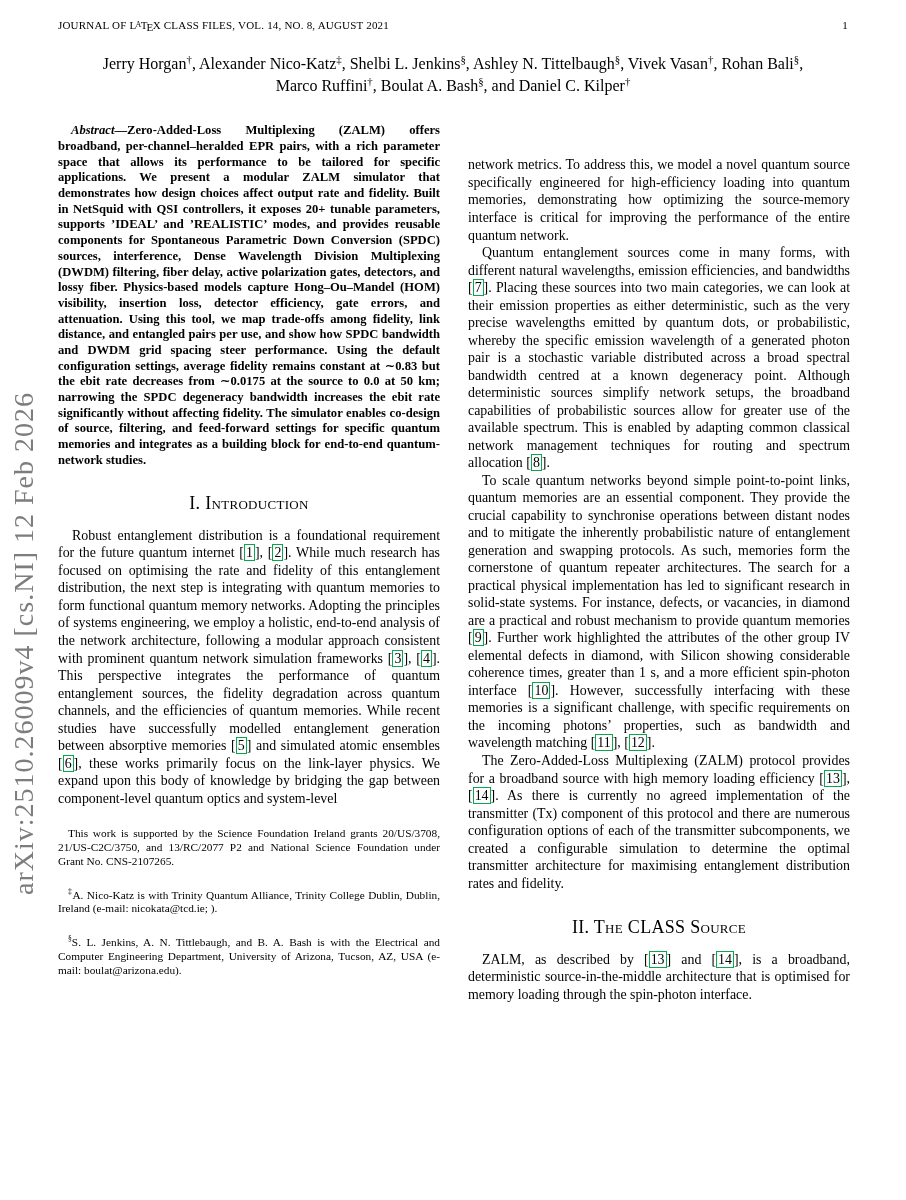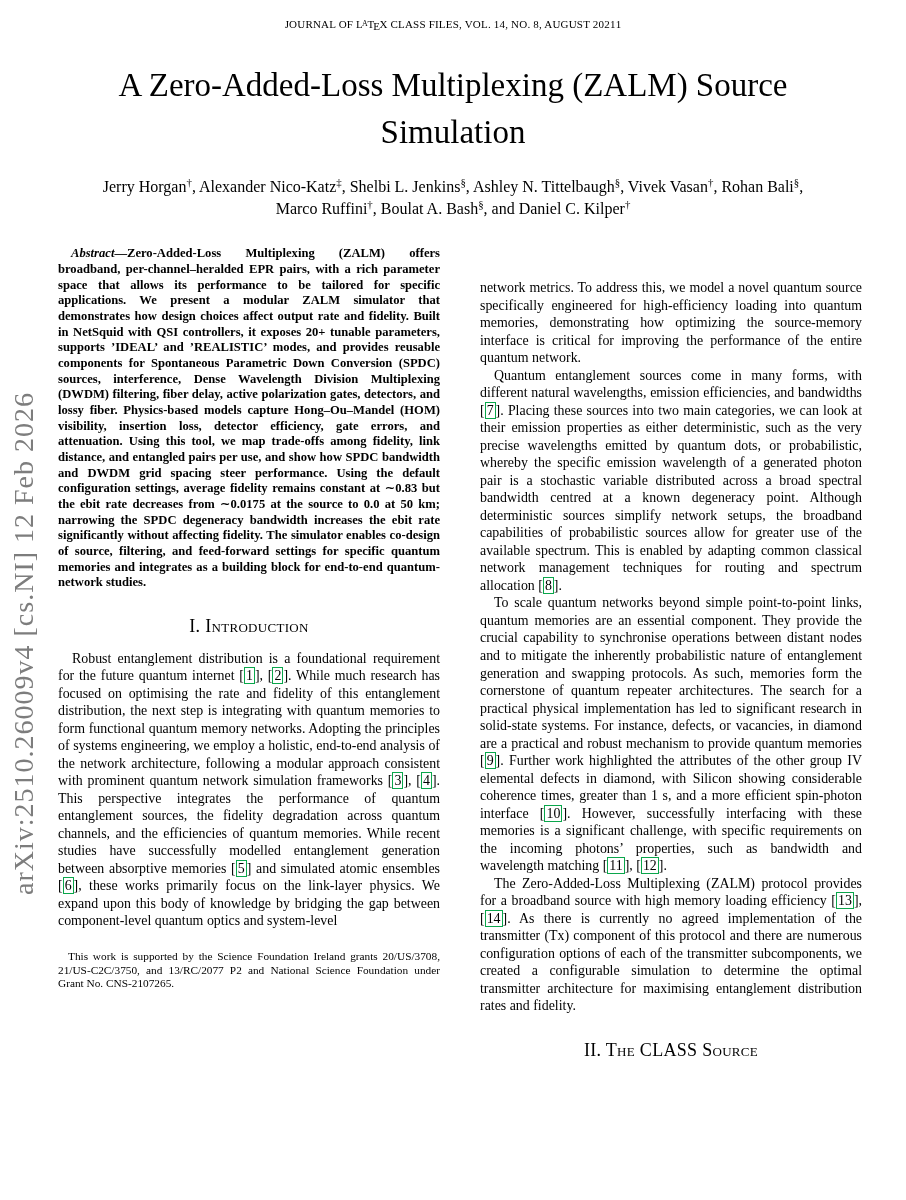--- a/index.html
+++ b/index.html
@@ -7,37 +7,37 @@
   html, body { background: #ffffff; }
   body {
     width: 906px; height: 1200px;
     position: relative; overflow: hidden;
     color: #000;
     font-family: "Liberation Serif", "DejaVu Serif", serif;
   }
   .page { position: absolute; inset: 0; padding: 0 58px; }
 
   .running-header {
-    display: flex; justify-content: center;
-    font-size: 11px; letter-spacing: 0.2px; padding-top: 8px; margin-top: 10px;
+    display: flex; justify-content: space-between;
+    font-size: 11px; letter-spacing: 0.2px; padding-top: 19px;
   }
   .lx-a { font-size: 0.72em; vertical-align: 0.22em; margin-left: -0.12em; margin-right: -0.08em; }
   .lx-e { vertical-align: -0.21em; margin-left: -0.1em; margin-right: -0.07em; }
 
   h1.title {
     text-align: center; font-weight: 400;
     font-size: 33px; line-height: 1.42;
     max-width: 850px; margin: 30px auto 0;
   }
   .authors {
     text-align: center; font-size: 16px; line-height: 1.38; margin-top: 20px;
   }
   sup { font-size: 68%; vertical-align: super; line-height: 0; }
 
-  .columns { display: flex; gap: 40px; margin-top: 26px; }
+  .columns { display: flex; gap: 28px; margin-top: 26px; }
   .col {
     flex: 0 0 382px; width: 382px;
     font-size: 13.9px; line-height: 1.26;
     text-align: justify;
     hyphens: auto; -webkit-hyphens: auto;
   }
   p.abstract {
     font-weight: 700; font-size: 12.6px; line-height: 1.245;
     text-indent: 13px;
   }
@@ -72,47 +72,49 @@
 </head>
 <body>
 
 <div class="page">
 
   <header class="running-header">
     <span>JOURNAL OF L<span class="lx-a">A</span>T<span class="lx-e">E</span>X CLASS FILES, VOL. 14, NO. 8, AUGUST 2021</span>
     <span>1</span>
   </header>
 
-  <h1 class="title">A Zero-Added-Loss Multiplexing (ZALM) Source Simulation</h1>
 
   <div class="authors">
     <div>Jerry Horgan<sup>†</sup>, Alexander Nico-Katz<sup>‡</sup>, Shelbi L. Jenkins<sup>§</sup>, Ashley N. Tittelbaugh<sup>§</sup>, Vivek Vasan<sup>†</sup>, Rohan Bali<sup>§</sup>,</div>
     <div>Marco Ruffini<sup>†</sup>, Boulat A. Bash<sup>§</sup>, and Daniel C. Kilper<sup>†</sup></div>
   </div>
 
   <div class="columns">
 
     <div class="col">
       <p class="abstract"><span class="lead">Abstract</span><span>—Zero-Added-Loss Multiplexing (ZALM) offers broadband, per-channel–heralded EPR pairs, with a rich parameter space that allows its performance to be tailored for specific applications. We present a modular ZALM simulator that demonstrates how design choices affect output rate and fidelity. Built in NetSquid with QSI controllers, it exposes 20+ tunable parameters, supports ’IDEAL’ and ’REALISTIC’ modes, and provides reusable components for Spontaneous Parametric Down Conversion (SPDC) sources, interference, Dense Wavelength Division Multiplexing (DWDM) filtering, fiber delay, active polarization gates, detectors, and lossy fiber. Physics-based models capture Hong–Ou–Mandel (HOM) visibility, insertion loss, detector efficiency, gate errors, and attenuation. Using this tool, we map trade-offs among fidelity, link distance, and entangled pairs per use, and show how SPDC bandwidth and DWDM grid spacing steer performance. Using the default configuration settings, average fidelity remains constant at ∼0.83 but the ebit rate decreases from ∼0.0175 at the source to 0.0 at 50 km; narrowing the SPDC degeneracy bandwidth increases the ebit rate significantly without affecting fidelity. The simulator enables co-design of source, filtering, and feed-forward settings for specific quantum memories and integrates as a building block for end-to-end quantum-network studies.</span></p>
 
       <h2 class="section-heading">I. Introduction</h2>
 
       <p class="body-par">Robust entanglement distribution is a foundational requirement for the future quantum internet [<span class="cite">1</span>], [<span class="cite">2</span>]. While much research has focused on optimising the rate and fidelity of this entanglement distribution, the next step is integrating with quantum memories to form functional quantum memory networks. Adopting the principles of systems engineering, we employ a holistic, end-to-end analysis of the network architecture, following a modular approach consistent with prominent quantum network simulation frameworks [<span class="cite">3</span>], [<span class="cite">4</span>]. This perspective integrates the performance of quantum entanglement sources, the fidelity degradation across quantum channels, and the efficiencies of quantum memories. While recent studies have successfully modelled entanglement generation between absorptive memories [<span class="cite">5</span>] and simulated atomic ensembles [<span class="cite">6</span>], these works primarily focus on the link-layer physics. We expand upon this body of knowledge by bridging the gap between component-level quantum optics and system-level</p>
 
       <div class="footnotes">
         <p>This work is supported by the Science Foundation Ireland grants 20/US/3708, 21/US-C2C/3750, and 13/RC/2077 P2 and National Science Foundation under Grant No. CNS-2107265.</p>
+        <p><sup>‡</sup>A. Nico-Katz is with Trinity Quantum Alliance, Trinity College Dublin, Dublin, Ireland (e-mail: nicokata@tcd.ie; ).</p>
+        <p><sup>§</sup>S. L. Jenkins, A. N. Tittlebaugh, and B. A. Bash is with the Electrical and Computer Engineering Department, University of Arizona, Tucson, AZ, USA (e-mail: boulat@arizona.edu).</p>
       </div>
     </div>
 
     <div class="col">
       <p class="body-par noindent">network metrics. To address this, we model a novel quantum source specifically engineered for high-efficiency loading into quantum memories, demonstrating how optimizing the source-memory interface is critical for improving the performance of the entire quantum network.</p>
       <p class="body-par">Quantum entanglement sources come in many forms, with different natural wavelengths, emission efficiencies, and bandwidths [<span class="cite">7</span>]. Placing these sources into two main categories, we can look at their emission properties as either deterministic, such as the very precise wavelengths emitted by quantum dots, or probabilistic, whereby the specific emission wavelength of a generated photon pair is a stochastic variable distributed across a broad spectral bandwidth centred at a known degeneracy point. Although deterministic sources simplify network setups, the broadband capabilities of probabilistic sources allow for greater use of the available spectrum. This is enabled by adapting common classical network management techniques for routing and spectrum allocation [<span class="cite">8</span>].</p>
       <p class="body-par">To scale quantum networks beyond simple point-to-point links, quantum memories are an essential component. They provide the crucial capability to synchronise operations between distant nodes and to mitigate the inherently probabilistic nature of entanglement generation and swapping protocols. As such, memories form the cornerstone of quantum repeater architectures. The search for a practical physical implementation has led to significant research in solid-state systems. For instance, defects, or vacancies, in diamond are a practical and robust mechanism to provide quantum memories [<span class="cite">9</span>]. Further work highlighted the attributes of the other group IV elemental defects in diamond, with Silicon showing considerable coherence times, greater than 1 s, and a more efficient spin-photon interface [<span class="cite">10</span>]. However, successfully interfacing with these memories is a significant challenge, with specific requirements on the incoming photons’ properties, such as bandwidth and wavelength matching [<span class="cite">11</span>], [<span class="cite">12</span>].</p>
       <p class="body-par">The Zero-Added-Loss Multiplexing (ZALM) protocol provides for a broadband source with high memory loading efficiency [<span class="cite">13</span>], [<span class="cite">14</span>]. As there is currently no agreed implementation of the transmitter (Tx) component of this protocol and there are numerous configuration options of each of the transmitter subcomponents, we created a configurable simulation to determine the optimal transmitter architecture for maximising entanglement distribution rates and fidelity.</p>
 
       <h2 class="section-heading">II. The CLASS Source</h2>
 
+      <p class="body-par">ZALM, as described by [<span class="cite">13</span>] and [<span class="cite">14</span>], is a broadband, deterministic source-in-the-middle architecture that is optimised for memory loading through the spin-photon interface.</p>
     </div>
 
   </div>
 </div>
 
 <div class="arxiv-stamp">arXiv:2510.26009v4 [cs.NI] 12 Feb 2026</div>
 
 </body></html>

